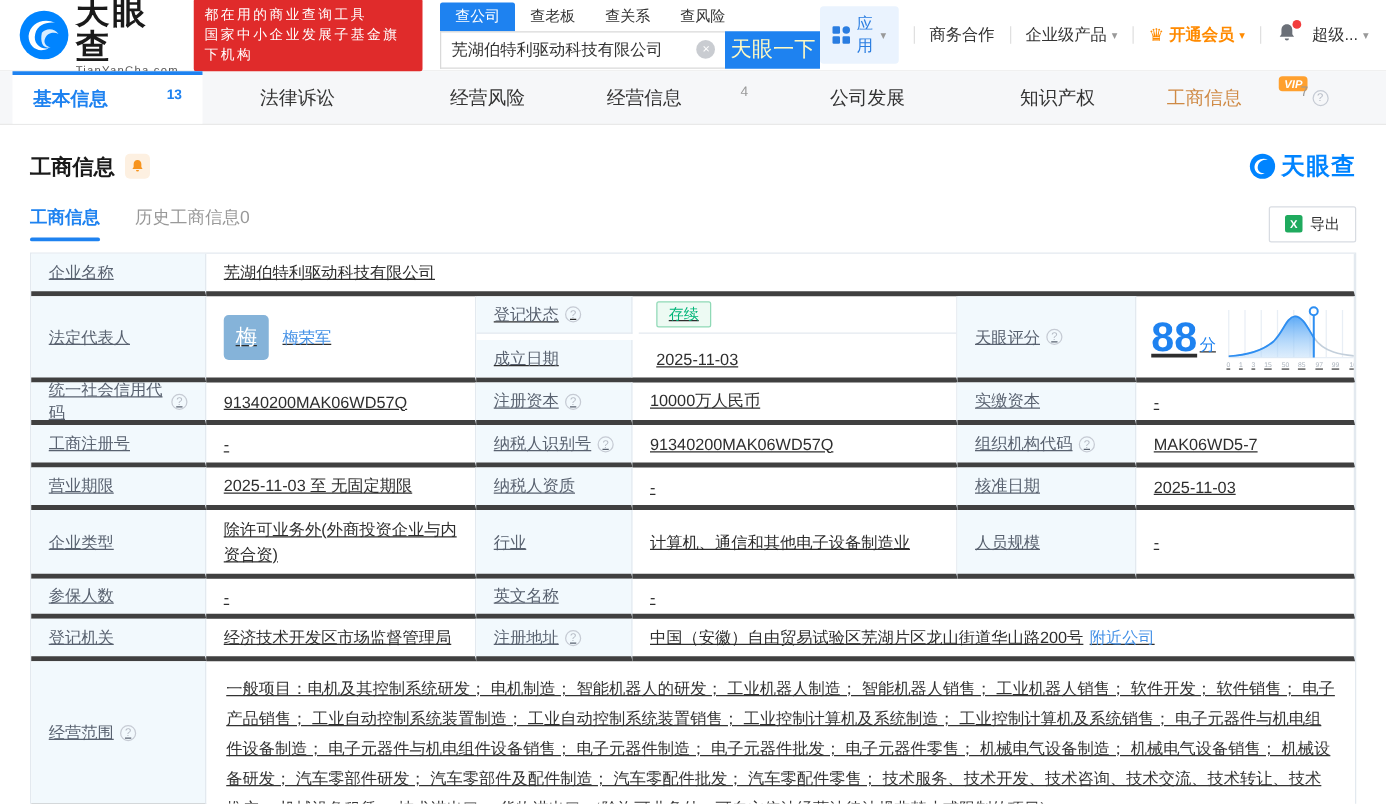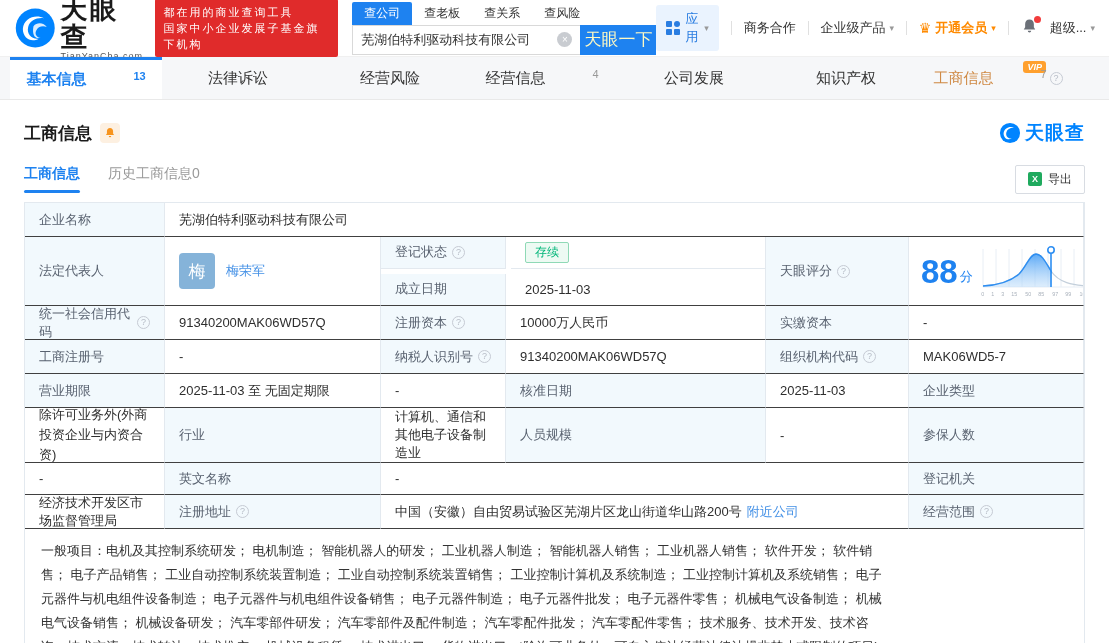--- a/index.html
+++ b/index.html
@@ -57,21 +57,21 @@
   .watermark svg { width: 22px; height: 22px; }
   .wm-txt { font-size: 19px; font-weight: bold; color: #0084ff; letter-spacing: 1px; }
   .sub-tabs { display: flex; align-items: center; margin-top: 16px; height: 34px; }
   .stab { font-size: 14px; color: #999; margin-right: 28px; cursor: pointer; position: relative; padding-bottom: 10px; }
   .stab.active { color: #1e82f0; font-weight: bold; }
   .stab.active::after { content: ""; position: absolute; left: 0; right: 0; bottom: 0; height: 3px; background: #1e82f0; border-radius: 2px; }
   .export-btn { margin-left: auto; display: flex; align-items: center; gap: 6px; border: 1px solid #d8dce2; border-radius: 2px; background: #fff; padding: 5px 12px; font-size: 12px; color: #333; cursor: pointer; font-family: inherit; }
   .xls-ico { width: 14px; height: 14px; background: #1faa5e; border-radius: 2px; color: #fff; font-size: 9px; font-weight: bold; line-height: 14px; text-align: center; }
   
   .biz-table { margin-top: 6px; display: grid; grid-template-columns: 140px 216px 125px 260px 143px 1fr; grid-template-rows: 34px 69px 34px 34px 34px 55px 32px 34px 118px; border: 1px solid #e3e9ef; }
-  .c { border-right: 1px solid #e3e9ef; border-bottom: 1px solid #404040; padding: 4px 14px; display: flex; align-items: center; gap: 5px; font-size: 13px; color: #2e2e2e; overflow: hidden; }
+  .c { border-right: 1px solid #e3e9ef; border-bottom: 4px solid #404040; padding: 4px 14px; display: flex; align-items: center; gap: 5px; font-size: 13px; color: #2e2e2e; overflow: hidden; text-decoration: underline; }
   .c.last, .c:nth-last-child(1) { border-right: none; }
   .lab { background: #f2f9fd; color: #596270; }
   .span5 { grid-column: span 5; }
   .span3 { grid-column: span 3; }
   .sub-grid { grid-column: span 2; padding: 0; display: grid; grid-template-columns: 125px 1fr; grid-template-rows: 1fr 1fr; align-items: stretch; }
   .sub-c { padding: 4px 14px; display: flex; align-items: center; gap: 5px; }
   .sub-c.slab { background: #f2f9fd; color: #596270; border-right: 1px solid #e3e9ef; }
   .sub-top { border-bottom: 1px solid #e3e9ef; }
   .avatar { width: 36px; height: 36px; background: #85b3d9; border-radius: 4px; color: #fff; font-size: 17px; display: flex; align-items: center; justify-content: center; cursor: pointer; flex: none; }
   .blue-link { color: #4591e6; cursor: pointer; text-decoration: none; }
@@ -312,20 +312,21 @@
     </div>
     <div class="c">91340200MAK06WD57Q</div>
     <div class="c lab">
       <span>组织机构代码</span>
       <span class="help">?</span>
     </div>
     <div class="c">MAK06WD5-7</div>
 
     <div class="c lab">营业期限</div>
     <div class="c">2025-11-03 至 无固定期限</div>
+    <div class="c lab">纳税人资质</div>
     <div class="c">-</div>
     <div class="c lab">核准日期</div>
     <div class="c">2025-11-03</div>
 
     <div class="c lab">企业类型</div>
     <div class="c wrap2">除许可业务外(外商投资企业与内资合资)</div>
     <div class="c lab">行业</div>
     <div class="c">计算机、通信和其他电子设备制造业</div>
     <div class="c lab">人员规模</div>
     <div class="c">-</div>

